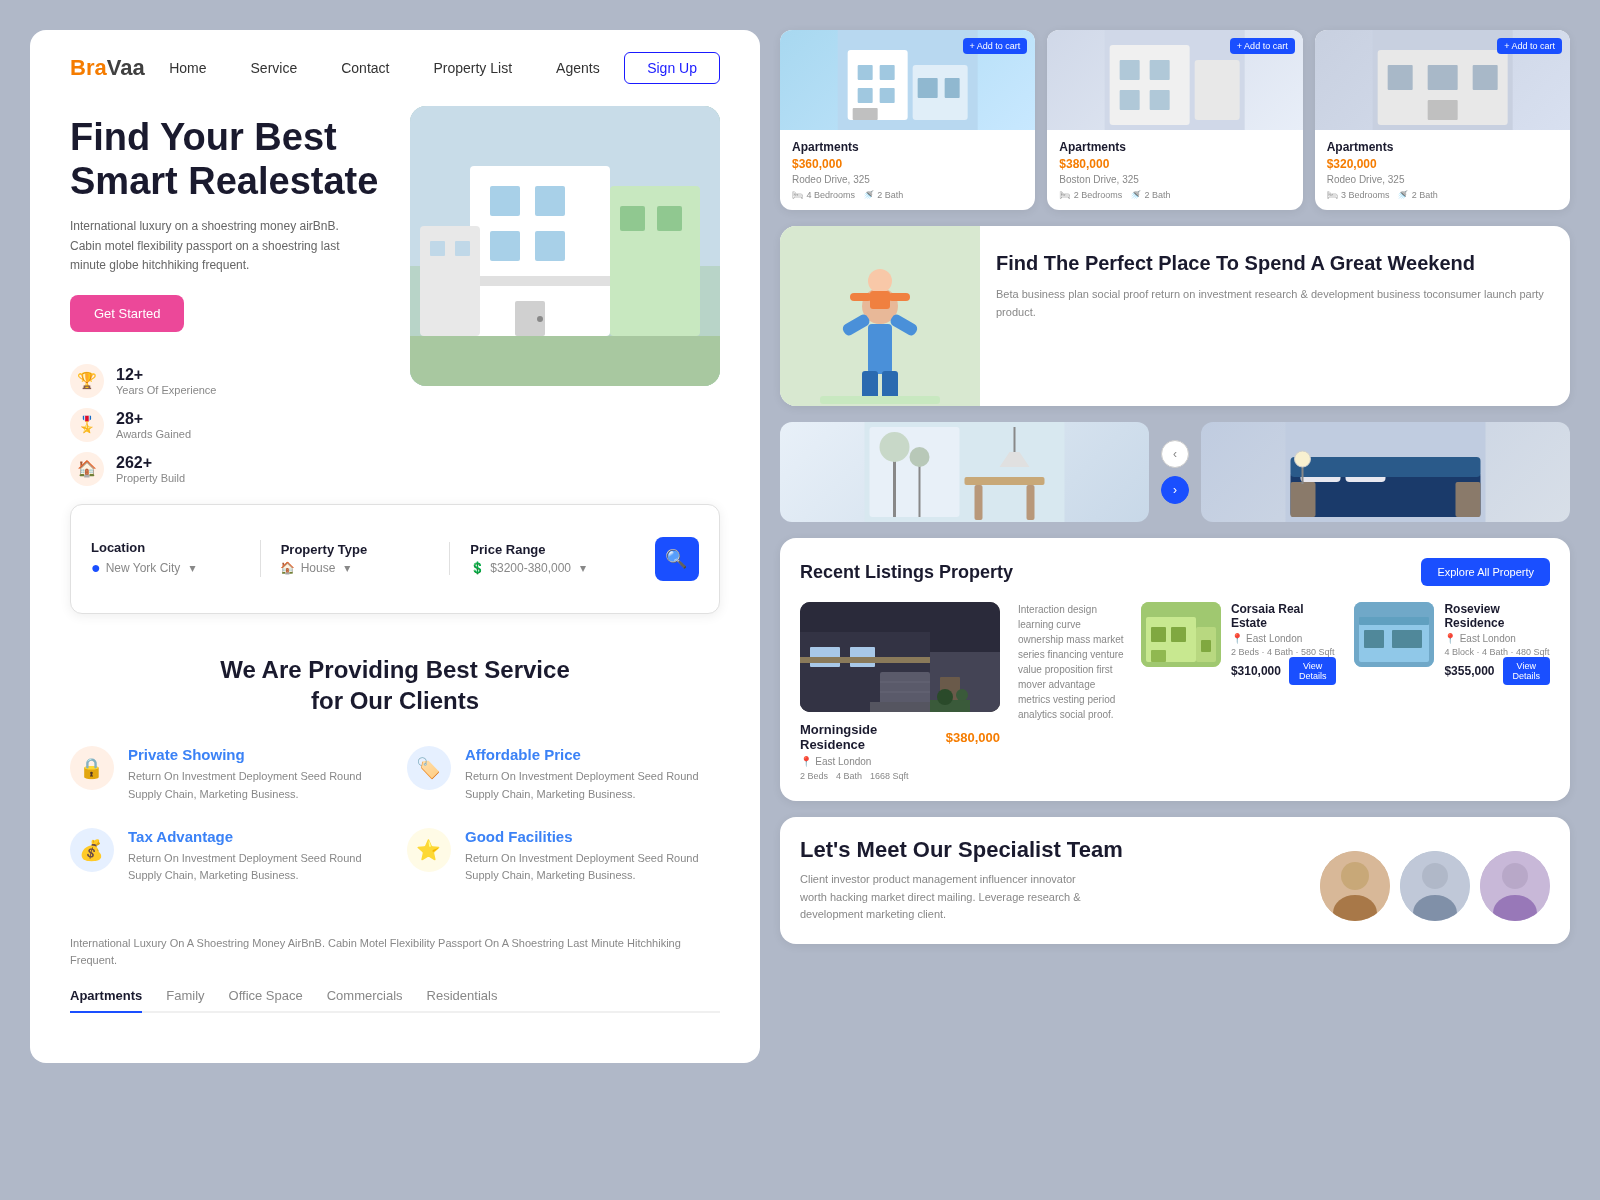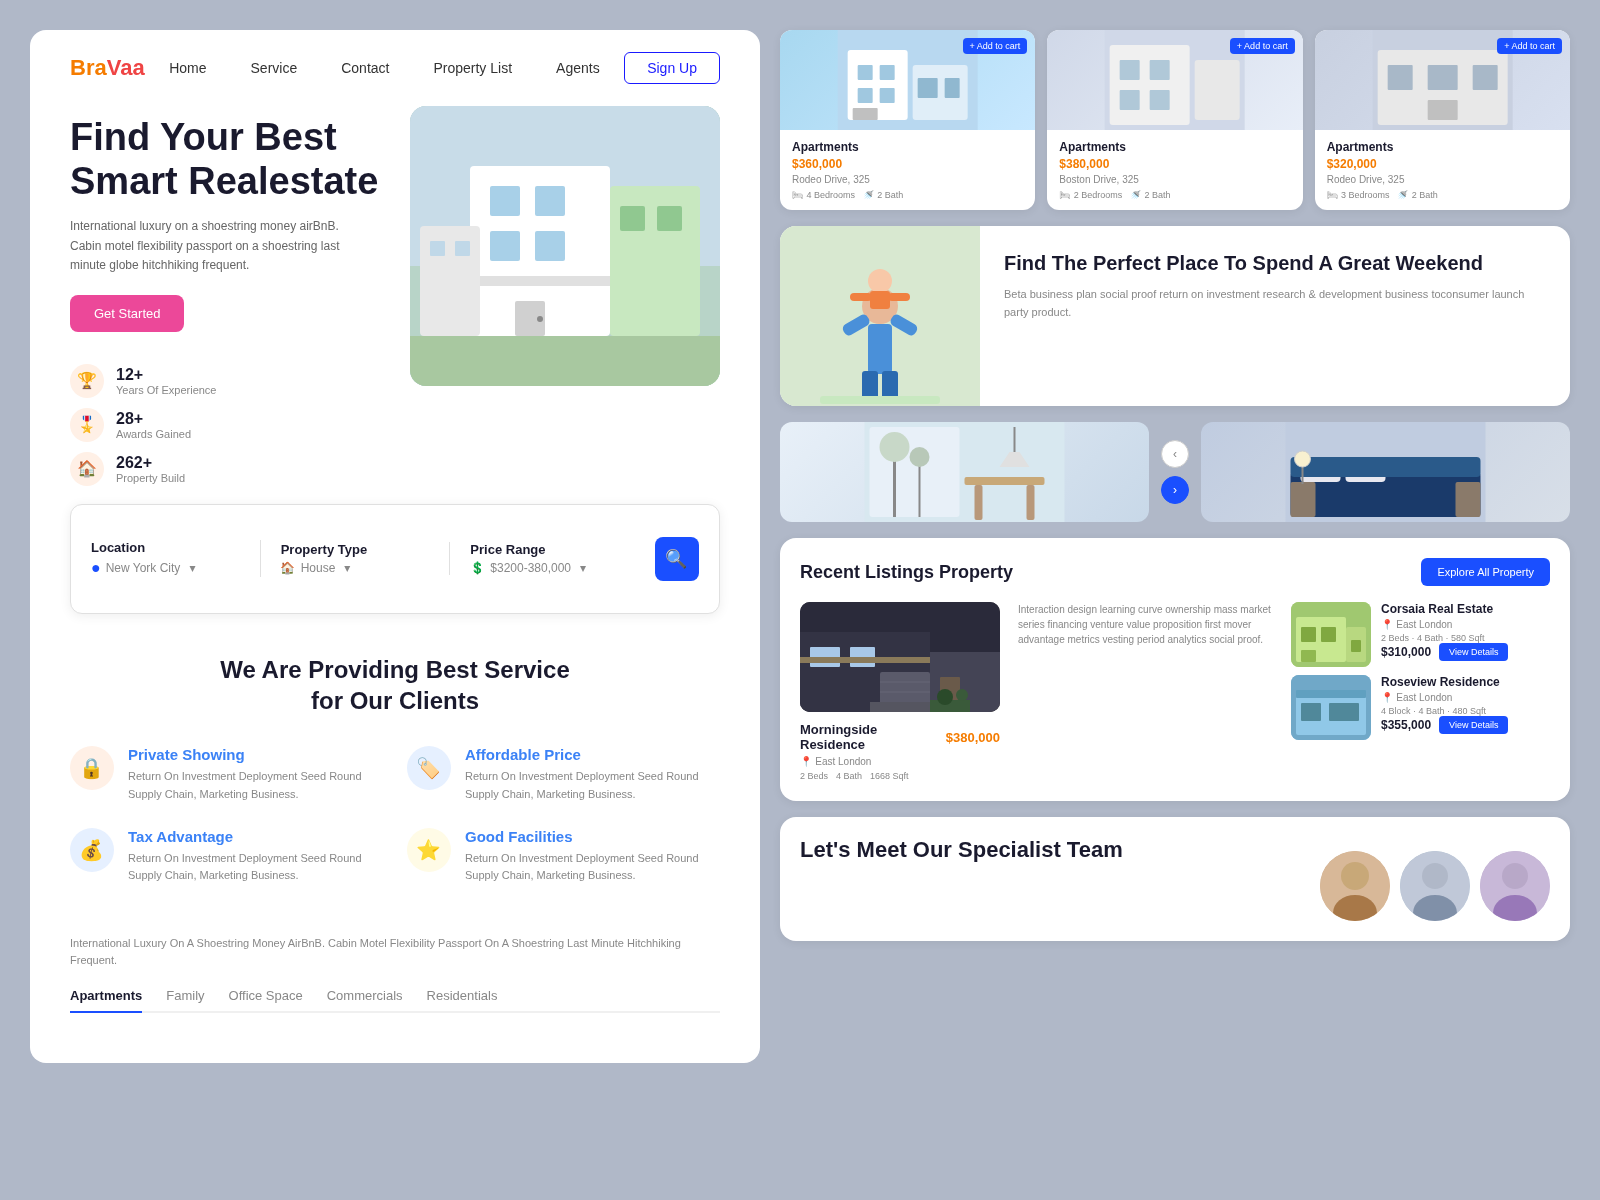--- a/index.html
+++ b/index.html
@@ -32,21 +32,21 @@
       display: flex;
       align-items: center;
       padding: 22px 40px;
       justify-content: space-between;
     }
     .logo {
       font-size: 22px;
       font-weight: 700;
     }
     .logo span.bra { color: #f57c00; }
-    .logo span.vaa { color: #ef4444; }
+    .logo span.vaa { color: #404040; }
     .nav-links {
       display: flex;
       gap: 44px;
       list-style: none;
     }
     .nav-links li a {
       text-decoration: none;
       color: #333;
       font-size: 14px;
     }
@@ -392,21 +392,21 @@
       background: linear-gradient(135deg, #e8f0e0 0%, #d0e8d0 100%);
       display: flex;
       align-items: center;
       justify-content: center;
       font-size: 48px;
       flex-shrink: 0;
       position: relative;
       overflow: hidden;
     }
     .weekend-text {
-      padding: 24px 24px;
+      padding: 24px 16px;
       flex: 1;
     }
     .weekend-title {
       font-size: 20px;
       font-weight: 800;
       color: #1a1a2e;
       line-height: 1.3;
       margin-bottom: 10px;
     }
     .weekend-desc {
@@ -525,22 +525,22 @@
     .recent-main-desc {
       font-size: 10px;
       color: #888;
       line-height: 1.5;
       flex: 1;
       margin-left: 4px;
     }
     .recent-side {
       flex: 1;
       display: flex;
-      flex-direction: column;
-      gap: 8px;
+      flex-direction: row;
+      gap: 18px;
     }
     .recent-side-item {
       display: flex;
       gap: 10px;
     }
     .recent-side-img {
       width: 80px;
       height: 65px;
       border-radius: 8px;
       flex-shrink: 0;
@@ -1065,20 +1065,21 @@
             </div>
           </div>
         </div>
       </div>
     </div>
 
     <div class="team-section">
       <div class="team-content">
         <div class="team-left">
           <h2 class="team-title">Let's Meet Our Specialist Team</h2>
+          <p class="team-desc">Client investor product management influencer innovator worth hacking market direct mailing. Leverage research &amp; development marketing client.</p>
         </div>
         <div class="team-avatars">
           <div class="avatar avatar-1">
             <svg width="70" height="70" viewBox="0 0 70 70" xmlns="http://www.w3.org/2000/svg">
               <rect width="70" height="70" fill="#d8b898" rx="35"></rect>
               <circle cx="35" cy="25" r="14" fill="#c8a878"></circle>
               <ellipse cx="35" cy="62" rx="22" ry="18" fill="#a87848"></ellipse>
             </svg>
           </div>
           <div class="avatar avatar-2">

